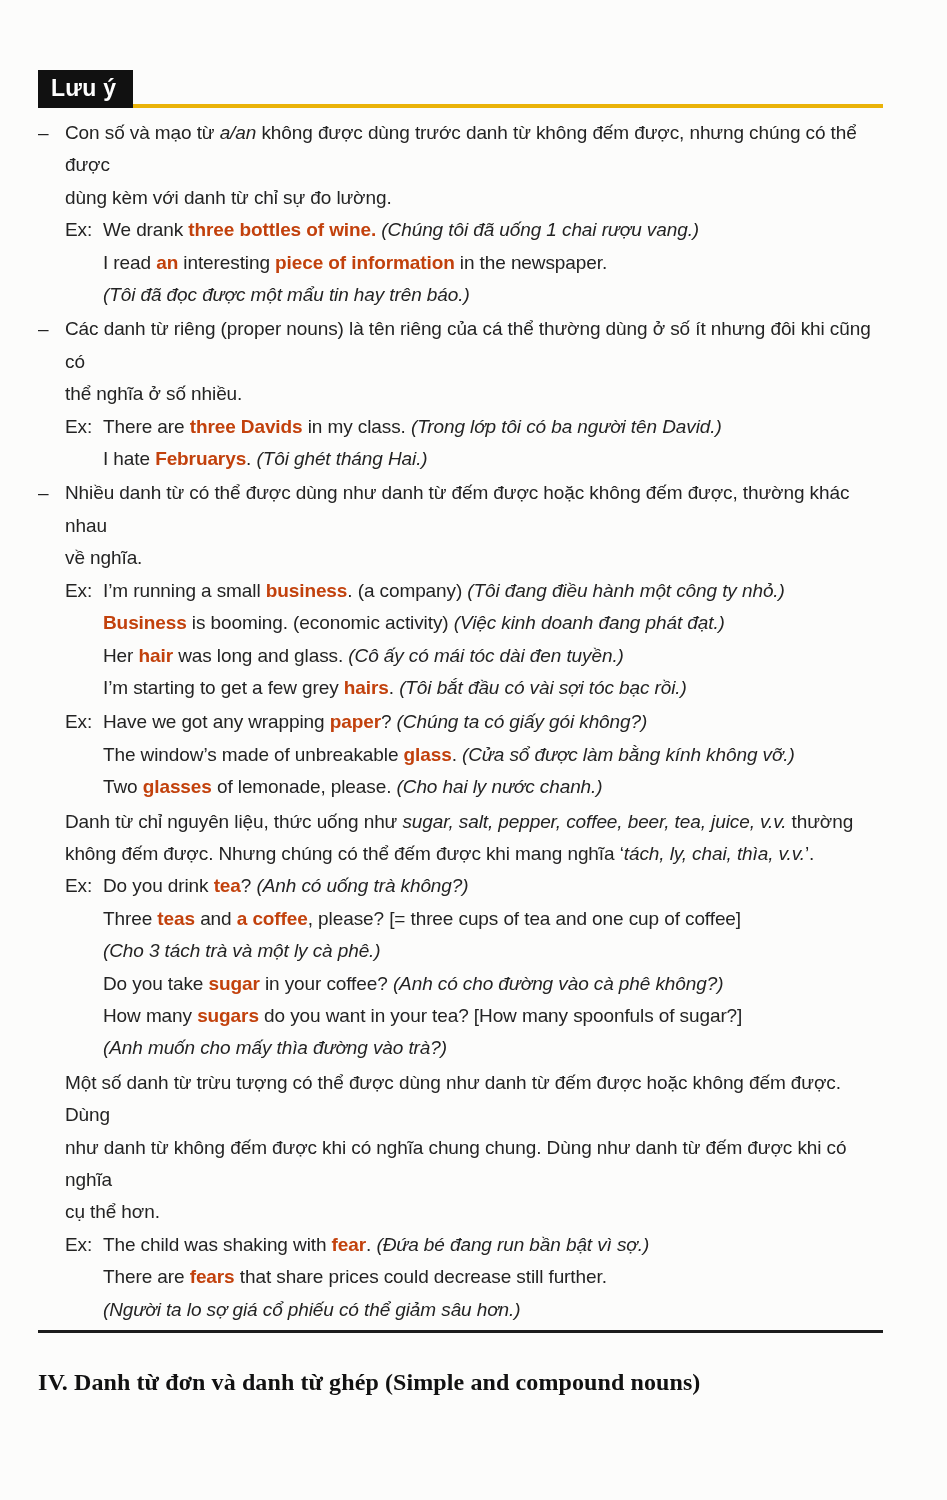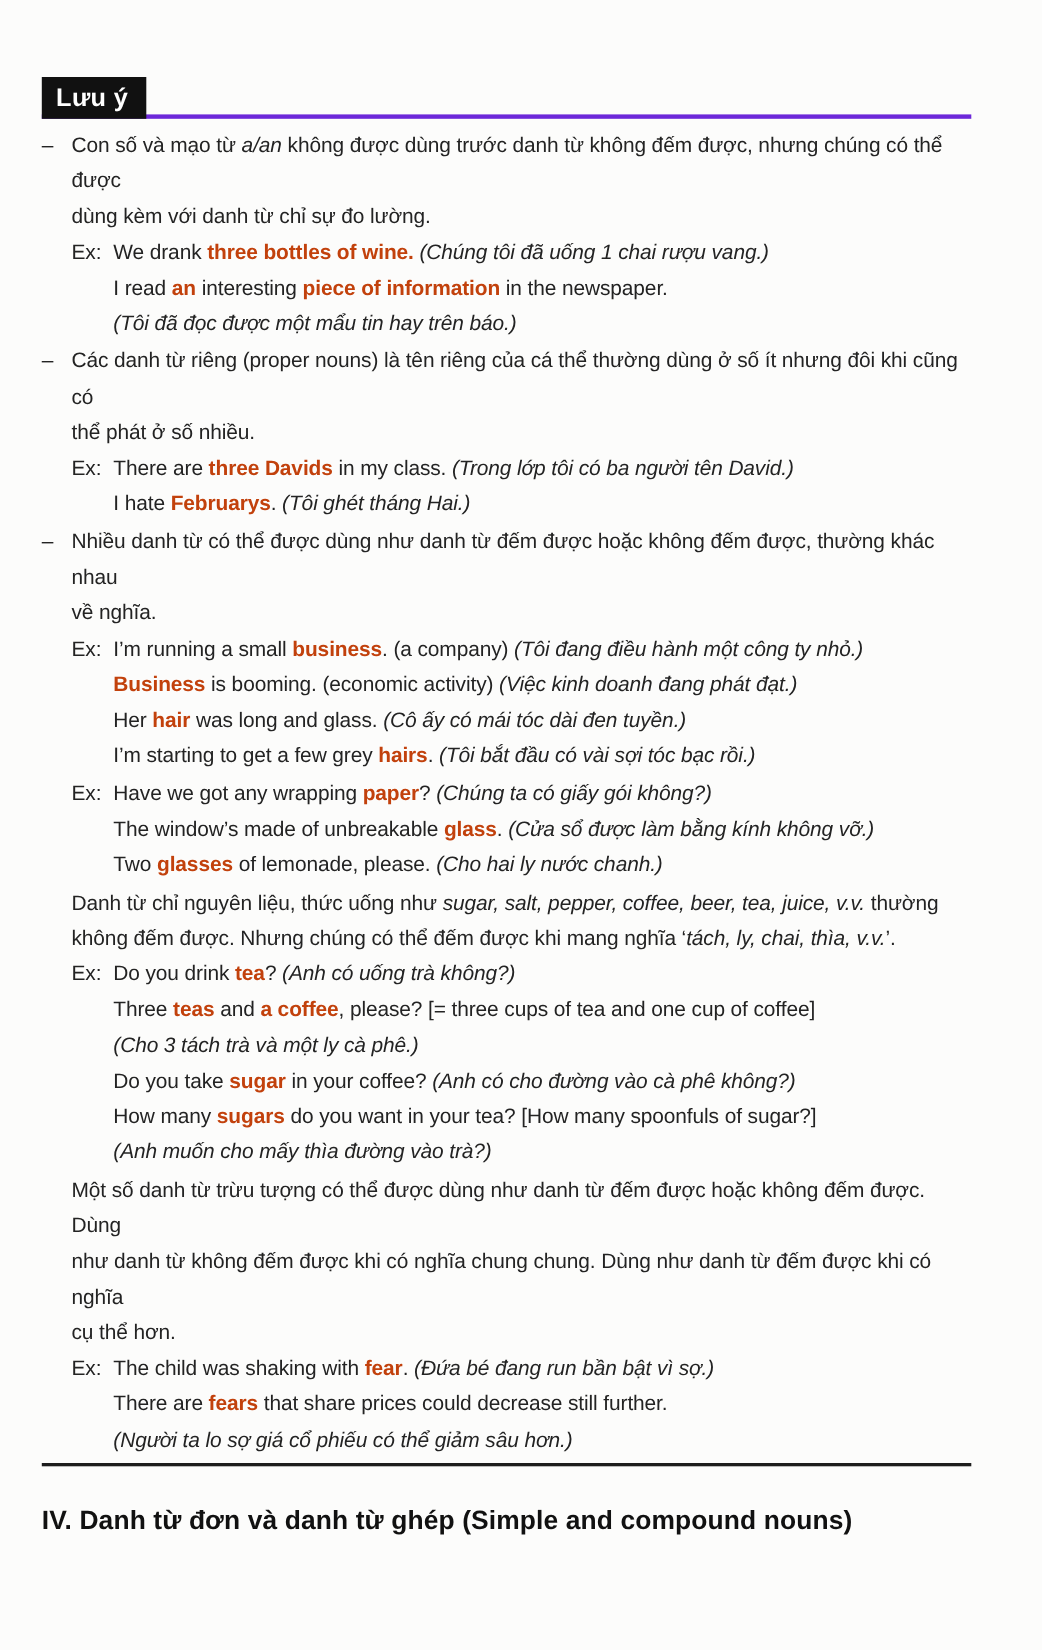--- a/index.html
+++ b/index.html
@@ -9,42 +9,42 @@
     width:947px;height:1500px;
     margin:0 auto;
     background:#fcfcfb;
     font-family:"Liberation Sans", sans-serif;
     color:#232323;
     overflow:hidden;
   }
   .content{position:absolute;left:38px;top:68px;width:845px;}
 
   
-  .note-header{position:relative;height:36px;border-bottom:4px solid #6d28d9;margin-bottom:9px;text-align:center;}
+  .note-header{position:relative;height:36px;border-bottom:4px solid #eab308;margin-bottom:9px;text-align:center;}
   .note-label{
     position:absolute;left:0;bottom:-4px;
     background:#111;color:#fff;
     font-weight:bold;font-size:23px;line-height:23px;
     padding:7px 17px 8px 13px;
     letter-spacing:.3px;
   }
 
   
   .note-body{font-size:19px;line-height:32.4px;letter-spacing:-.1px;}
   .block{position:relative;padding-left:27px;margin-bottom:2px;}
   .block .dash{position:absolute;left:0;top:0;}
   .ex-line{position:relative;padding-left:38px;}
   .ex-label{position:absolute;left:0;top:0;text-underline-offset:3px;}
   .b{font-weight:bold;color:#c2410c;}
   .i{font-style:italic;}
 
   .divider{border:0;border-top:3px solid #1d1d1d;margin:4px 0 0 0;}
 
   
-  .section{margin-top:36px;font-family:Liberation Sans, sans-serif;color:#111;}
+  .section{margin-top:36px;font-family:Liberation Serif, serif;color:#111;}
   .section-heading{font-size:24px;font-weight:bold;letter-spacing:.1px;}
 </style>
 </head>
 <body>
 
 <div class="page">
   <div class="content">
 
     <div class="note-header">
       <span class="note-label">Lưu ý</span>
@@ -53,21 +53,21 @@
     <div class="note-body">
         <div class="block bulleted">
           <span class="dash">–</span>
           <div class="intro"><span>Con số và mạo từ </span><span class="i">a/an</span><span> không được dùng trước danh từ không đếm được, nhưng chúng có thể được</span><br><span>dùng kèm với danh từ chỉ sự đo lường.</span></div>
           <div class="ex-line"><span class="ex-label">Ex:</span><span>We drank </span><span class="b">three bottles of wine.</span><span> </span><span class="i">(Chúng tôi đã uống 1 chai rượu vang.)</span></div>
           <div class="ex-line"><span>I read </span><span class="b">an</span><span> interesting </span><span class="b">piece of information</span><span> in the newspaper.</span></div>
           <div class="ex-line"><span class="i">(Tôi đã đọc được một mẩu tin hay trên báo.)</span></div>
         </div>
         <div class="block bulleted">
           <span class="dash">–</span>
-          <div class="intro"><span>Các danh từ riêng (proper nouns) là tên riêng của cá thể thường dùng ở số ít nhưng đôi khi cũng có</span><br><span>thể phát ở số nhiều.</span></div>
+          <div class="intro"><span>Các danh từ riêng (proper nouns) là tên riêng của cá thể thường dùng ở số ít nhưng đôi khi cũng có</span><br><span>thể nghĩa ở số nhiều.</span></div>
           <div class="ex-line"><span class="ex-label">Ex:</span><span>There are </span><span class="b">three Davids</span><span> in my class. </span><span class="i">(Trong lớp tôi có ba người tên David.)</span></div>
           <div class="ex-line"><span>I hate </span><span class="b">Februarys</span><span>. </span><span class="i">(Tôi ghét tháng Hai.)</span></div>
         </div>
         <div class="block bulleted">
           <span class="dash">–</span>
           <div class="intro"><span>Nhiều danh từ có thể được dùng như danh từ đếm được hoặc không đếm được, thường khác nhau</span><br><span>về nghĩa.</span></div>
           <div class="ex-line"><span class="ex-label">Ex:</span><span>I’m running a small </span><span class="b">business</span><span>. (a company) </span><span class="i">(Tôi đang điều hành một công ty nhỏ.)</span></div>
           <div class="ex-line"><span class="b">Business</span><span> is booming. (economic activity) </span><span class="i">(Việc kinh doanh đang phát đạt.)</span></div>
           <div class="ex-line"><span>Her </span><span class="b">hair</span><span> was long and glass. </span><span class="i">(Cô ấy có mái tóc dài đen tuyền.)</span></div>
           <div class="ex-line"><span>I’m starting to get a few grey </span><span class="b">hairs</span><span>. </span><span class="i">(Tôi bắt đầu có vài sợi tóc bạc rồi.)</span></div>

